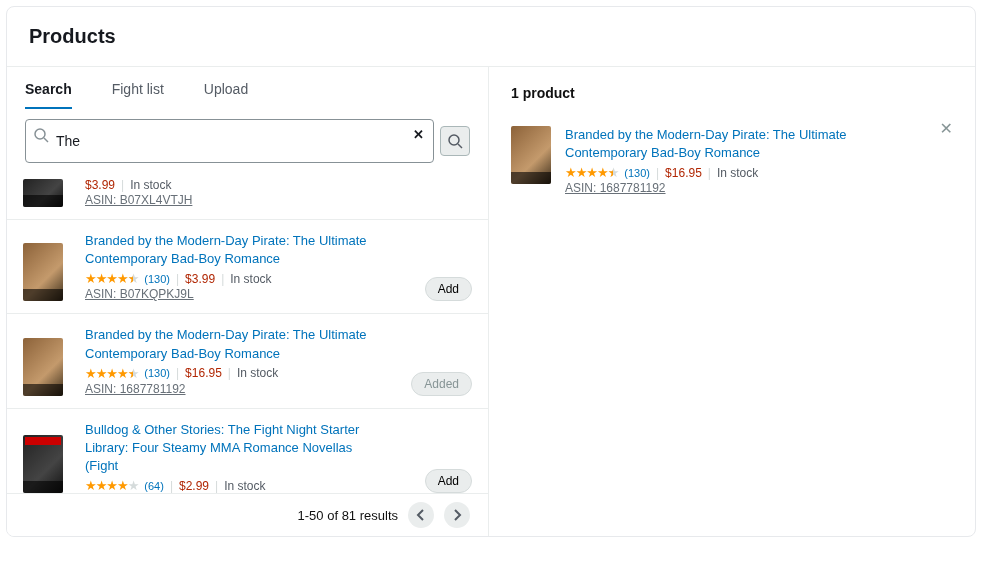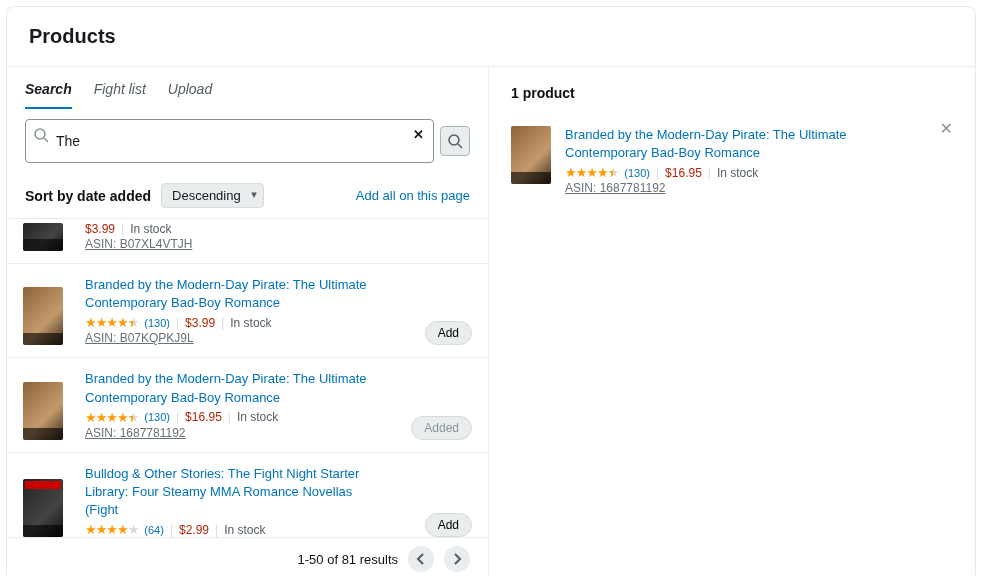--- a/index.html
+++ b/index.html
@@ -3,21 +3,21 @@
 <meta charset="utf-8">
 <style>
   * { box-sizing: border-box; margin: 0; padding: 0; }
   body { font-family: "Amazon Ember", Arial, sans-serif; font-size: 13px; color: #111; background: #fff; }
   .card { border: 1px solid #e7e9ec; border-radius: 8px; margin: 6px; width: 970px; overflow: hidden; }
   .header { padding: 18px 22px; font-size: 20px; font-weight: 700; color: #16191f; }
   .main { display: flex; border-top: 1px solid #eaeded; }
   .left { width: 482px; border-right: 1px solid #eaeded; display: flex; flex-direction: column; position: relative; }
   .right { flex: 1; padding: 18px 22px; position: relative; }
 
-  .tabs { display: flex; gap: 22px; padding: 14px 18px 0 18px; font-style: italic; }
+  .tabs { display: flex; gap: 40px; padding: 14px 18px 0 18px; }
   .tab { color: #545b64; font-size: 14px; padding-bottom: 10px; cursor: pointer; }
   .tab.active { color: #16191f; font-weight: 700; border-bottom: 2px solid #0073bb; }
 
   .search-row { display: flex; gap: 6px; padding: 10px 18px 12px; align-items: center; }
   .search-box { position: relative; flex: 1; }
   .search-box input { width: 100%; height: 44px; border: 1px solid #879196; border-radius: 4px; padding: 0 30px 0 30px; font-size: 14px; color: #16191f; }
   .search-box .mag { position: absolute; left: 8px; top: 8px; color: #879196; }
   .search-box .clr { position: absolute; right: 10px; top: 8px; color: #16191f; cursor: pointer; font-weight: 700; }
   .search-btn { width: 30px; height: 30px; border: 1px solid #aab7b8; background: #eaeded; border-radius: 4px; cursor: pointer; display: flex; align-items: center; justify-content: center; }
 
@@ -91,27 +91,20 @@
           <span class="clr">✕</span>
         </div>
         <button class="search-btn">
           <svg class="icon" viewBox="0 0 16 16">
               <circle cx="7" cy="7" r="5" fill="none" stroke="#545b64" stroke-width="1.5"></circle>
               <line x1="11" y1="11" x2="15" y2="15" stroke="#545b64" stroke-width="1.5"></line>
             </svg>
         </button>
       </div>
 
-      <div class="sort-row">
-        <div class="sort-left">
-          <span class="sort-label">Sort by date added</span>
-          <span class="sort-select">Descending</span>
-        </div>
-        <span class="add-all">Add all on this page</span>
-      </div>
 
       <div class="results">
 
         <div class="row" style="padding-top:0;">
           <div class="thumb dark" style="height:28px;"></div>
           <div class="row-body">
             <div class="meta">
               <span class="price">$3.99</span>
               <span class="sep">|</span>
               <span class="stock">In stock</span>

